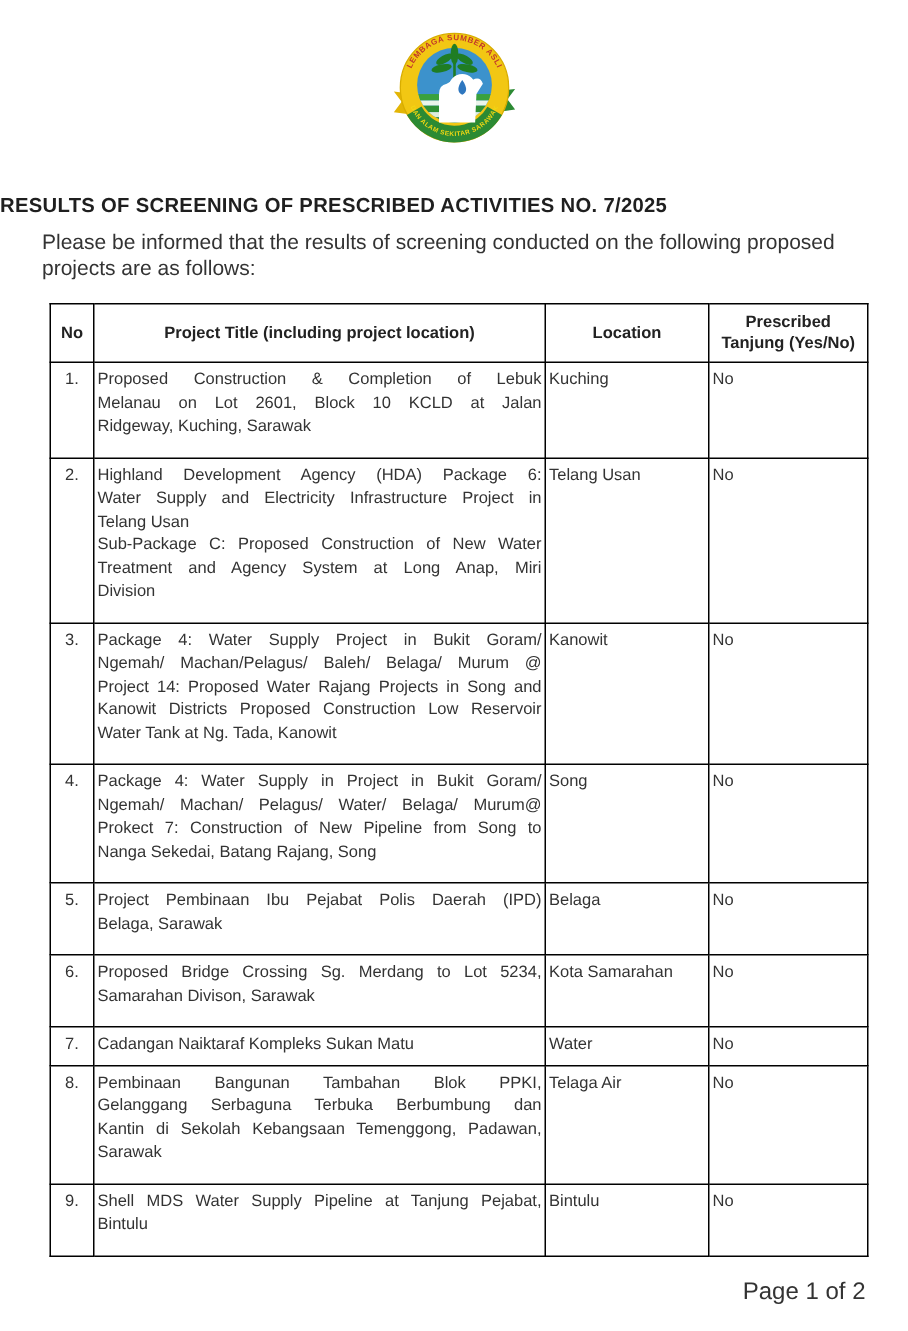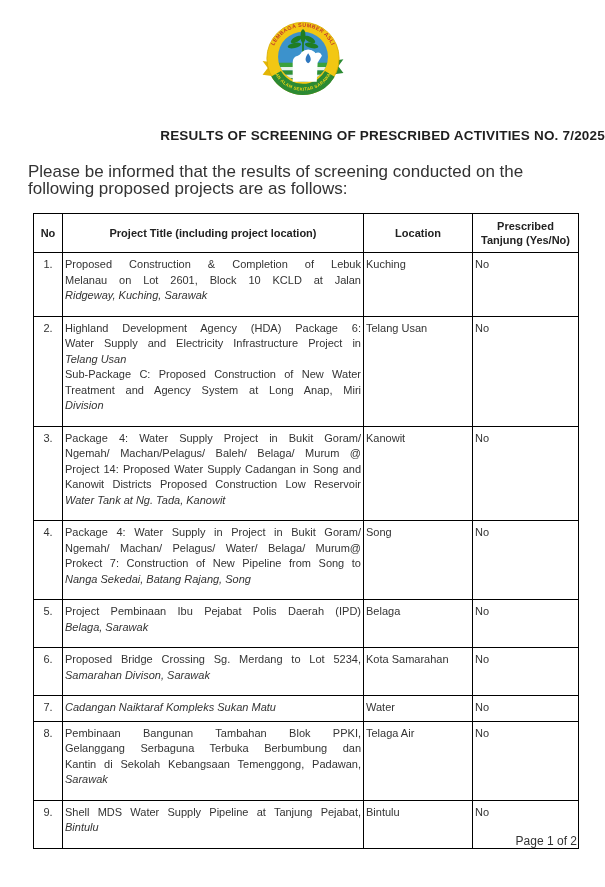--- a/index.html
+++ b/index.html
@@ -15,29 +15,29 @@
     background: #ffffff;
     overflow: hidden;
   }
   .logo-wrap {
     padding-top: 18px;
     text-align: center;
   }
   .logo-wrap svg { display: inline-block; }
   .doc-title {
     margin-top: 20px;
-    text-align: right;
+    text-align: left;
     font-size: 13.5px;
     font-weight: bold;
     letter-spacing: 0.2px;
     color: #1f1f1f;
   }
   .intro {
-    margin: 21px 28px 0 28px;
-    font-size: 17px;
+    margin: 9px 28px 0 28px;
+    font-size: 14px;
     line-height: 16.5px;
     color: #333333;
   }
   table.screening {
     border-collapse: collapse;
     table-layout: fixed;
     width: 545px;
     margin: 16px 0 0 33px;
   }
   table.screening col.c-no   { width: 29px; }
@@ -60,26 +60,26 @@
   table.screening td {
     vertical-align: top;
     line-height: 15.5px;
     padding: 4px 2px 12px 2px;
   }
   td.cell-no { text-align: center; padding-left: 0; padding-right: 4px; }
   td.cell-title { padding-left: 8px; padding-right: 7px; }
   td.cell-loc, td.cell-act { }
   tbody tr:nth-child(7) td { padding-bottom: 5px; }
   .jline { text-align: justify; text-align-last: justify; }
-  .jline.last { text-align-last: left; font-style: italic; }
+  .jline.last { text-align-last: left; }
   .footer {
     position: absolute;
-    top: 834px;
+    top: 853px;
     right: 28px;
-    font-size: 12px;
+    font-size: 16px;
     color: #333333;
   }
 </style>
 </head>
 <body>
 
 <div class="page">
 
   <div class="logo-wrap">
     <svg width="86" height="86" viewBox="0 0 100 100" aria-hidden="true">
@@ -173,21 +173,21 @@
             <div class="jline last">Division</div>
           </td>
           <td class="cell-loc">Telang Usan</td>
           <td class="cell-act">No</td>
         </tr>
         <tr>
           <td class="cell-no">3.</td>
           <td class="cell-title">
             <div class="jline">Package 4: Water Supply Project in Bukit Goram/</div>
             <div class="jline">Ngemah/ Machan/Pelagus/ Baleh/ Belaga/ Murum @</div>
-            <div class="jline">Project 14: Proposed Water Supply Cadangan in Song and</div>
+            <div class="jline">Project 14: Proposed Water Rajang Projects in Song and</div>
             <div class="jline">Kanowit Districts Proposed Construction Low Reservoir</div>
             <div class="jline last">Water Tank at Ng. Tada, Kanowit</div>
           </td>
           <td class="cell-loc">Kanowit</td>
           <td class="cell-act">No</td>
         </tr>
         <tr>
           <td class="cell-no">4.</td>
           <td class="cell-title">
             <div class="jline">Package 4: Water Supply in Project in Bukit Goram/</div>

